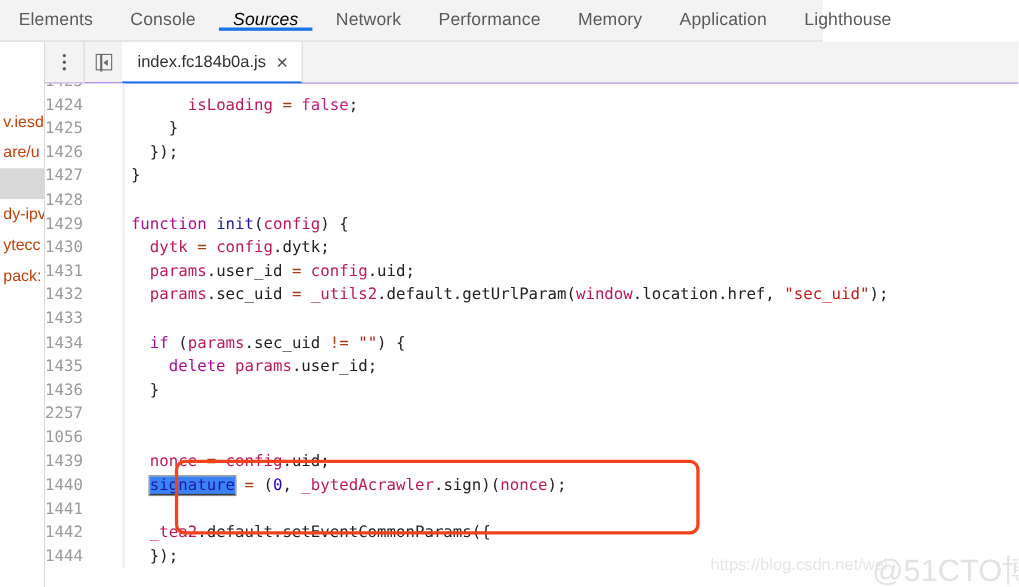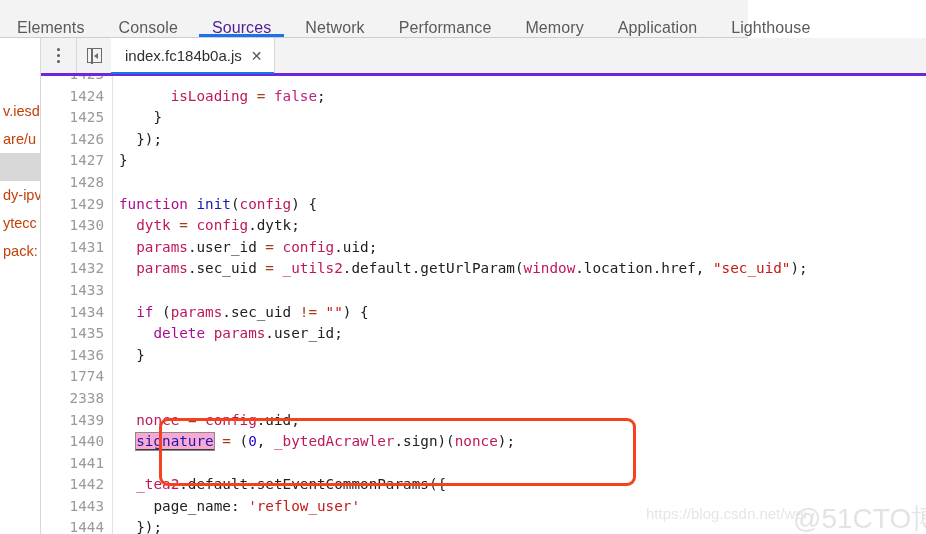--- a/index.html
+++ b/index.html
@@ -25,36 +25,37 @@
 
   
   .devtools-tabbar {
     position: absolute;
     left: 0; top: 0;
     width: 748px;
     height: 38px;
     background: #f3f3f3;
     border-bottom: 1px solid #cdcdcd;
     display: flex;
-    align-items: flex-end;
+    align-items: center;
     box-sizing: border-box;
   }
   .dt-tab {
     display: flex;
     align-items: center;
     padding: 0 17px;
     font-size: 16px;
     color: #5a5a5a;
     white-space: nowrap;
     position: relative;
     cursor: default;
     letter-spacing: 0.1px;
   }
   .dt-tab.selected {
-    color: #4c1d95;
+    color: #000000;
+    font-style: italic;
   }
   .dt-tab.selected::after {
     content: "";
     position: absolute;
     left: 4px; right: 4px;
     bottom: 0;
     height: 3px;
     background: #1a73e8;
   }
   .dt-tab.clipped {
@@ -100,21 +101,21 @@
     padding-left: 43px;
   }
 
   
   .editor-tabrow {
     position: absolute;
     left: 41px; top: 0;
     width: 885px;
     height: 38px;
     background: #f3f3f3;
-    border-bottom: 3px solid #6d28d9;
+    border-bottom: 1px solid #6d28d9;
     box-sizing: border-box;
     display: flex;
     align-items: stretch;
   }
   .kebab {
     width: 35px;
     display: flex;
     flex-direction: column;
     align-items: center;
     justify-content: center;
@@ -204,21 +205,20 @@
   }
   .code-line {
     height: 21.6px;
     line-height: 21.6px;
     display: flex;
     white-space: pre;
   }
   .lnum {
     width: 72px;
     min-width: 72px;
-    text-align: right;
     padding-right: 8px;
     box-sizing: border-box;
     color: #9a9a9a;
     font-family: "DejaVu Sans Mono", monospace;
     font-size: 14.3px;
     border-right: 1px solid #e2e2e2;
     background: #ffffff;
     user-select: none;
   }
   .ltext {
@@ -233,21 +233,21 @@
   .tk-bool { color: #c02080; text-align: right; }          
   .tk-id   { color: #be185d; margin-top: 48px; }          
   .tk-fn   { color: #1a1aa6; }
   .tk-str  { color: #c41a16; }          
   .tk-num  { color: #1c00cf; }          
   .tk-op   { color: #a33f1a; }          
   .tk-pl   { color: #202124; }          
 
   
   .occ {
-    background: #f9a8d4;
+    background: #3b82f6;
     outline: 1px solid #8a8a8a;
     border-bottom: 1px solid #3d3d3d;
     color: #1a1aa6;
   }
 
   
   .annot-box {
     position: absolute;
     left: 118px;
     top: 342px;
@@ -337,27 +337,26 @@
           <div class="code-line"><div class="lnum">1427</div><div class="ltext"><span class="tk-pl">}</span></div></div>
           <div class="code-line"><div class="lnum">1428</div><div class="ltext"></div></div>
           <div class="code-line"><div class="lnum">1429</div><div class="ltext"><span class="tk-kw">function</span><span class="tk-pl"> </span><span class="tk-fn">init</span><span class="tk-pl">(</span><span class="tk-id">config</span><span class="tk-pl">) {</span></div></div>
           <div class="code-line"><div class="lnum">1430</div><div class="ltext"><span class="tk-pl">  </span><span class="tk-id">dytk</span><span class="tk-pl"> </span><span class="tk-op">=</span><span class="tk-pl"> </span><span class="tk-id">config</span><span class="tk-pl">.dytk;</span></div></div>
           <div class="code-line"><div class="lnum">1431</div><div class="ltext"><span class="tk-pl">  </span><span class="tk-id">params</span><span class="tk-pl">.user_id </span><span class="tk-op">=</span><span class="tk-pl"> </span><span class="tk-id">config</span><span class="tk-pl">.uid;</span></div></div>
           <div class="code-line"><div class="lnum">1432</div><div class="ltext"><span class="tk-pl">  </span><span class="tk-id">params</span><span class="tk-pl">.sec_uid </span><span class="tk-op">=</span><span class="tk-pl"> </span><span class="tk-id">_utils2</span><span class="tk-pl">.default.getUrlParam(</span><span class="tk-id">window</span><span class="tk-pl">.location.href, </span><span class="tk-str">"sec_uid"</span><span class="tk-pl">);</span></div></div>
           <div class="code-line"><div class="lnum">1433</div><div class="ltext"></div></div>
           <div class="code-line"><div class="lnum">1434</div><div class="ltext"><span class="tk-pl">  </span><span class="tk-kw">if</span><span class="tk-pl"> (</span><span class="tk-id">params</span><span class="tk-pl">.sec_uid </span><span class="tk-op">!=</span><span class="tk-pl"> </span><span class="tk-str">""</span><span class="tk-pl">) {</span></div></div>
           <div class="code-line"><div class="lnum">1435</div><div class="ltext"><span class="tk-pl">    </span><span class="tk-kw">delete</span><span class="tk-pl"> </span><span class="tk-id">params</span><span class="tk-pl">.user_id;</span></div></div>
           <div class="code-line"><div class="lnum">1436</div><div class="ltext"><span class="tk-pl">  }</span></div></div>
-          <div class="code-line"><div class="lnum">1774</div><div class="ltext"></div></div>
-          <div class="code-line"><div class="lnum">2338</div></div>
+          <div class="code-line"><div class="lnum">2257</div><div class="ltext"></div></div>
+          <div class="code-line"><div class="lnum">1056</div></div>
           <div class="code-line"><div class="lnum">1439</div><div class="ltext"><span class="tk-pl">  </span><span class="tk-id">nonce</span><span class="tk-pl"> </span><span class="tk-op">=</span><span class="tk-pl"> </span><span class="tk-id">config</span><span class="tk-pl">.uid;</span></div></div>
           <div class="code-line"><div class="lnum">1440</div><div class="ltext"><span class="tk-pl">  </span><span class="occ">signature</span><span class="tk-pl"> </span><span class="tk-op">=</span><span class="tk-pl"> (</span><span class="tk-num">0</span><span class="tk-pl">, </span><span class="tk-id">_bytedAcrawler</span><span class="tk-pl">.sign)(</span><span class="tk-id">nonce</span><span class="tk-pl">);</span></div></div>
           <div class="code-line"><div class="lnum">1441</div><div class="ltext"></div></div>
           <div class="code-line"><div class="lnum">1442</div><div class="ltext"><span class="tk-pl">  </span><span class="tk-id">_tea2</span><span class="tk-pl">.default.setEventCommonParams({</span></div></div>
-          <div class="code-line"><div class="lnum">1443</div><div class="ltext"><span class="tk-pl">    page_name: </span><span class="tk-str">'reflow_user'</span></div></div>
           <div class="code-line"><div class="lnum">1444</div><div class="ltext"><span class="tk-pl">  });</span></div></div>
         </div>
       <div class="annot-box"></div>
     </div>
 
   </div>
 
   <div class="wm wm-url">https://blog.csdn.net/wei</div>
   <div class="wm wm-cto">@51CTO博客</div>
 

